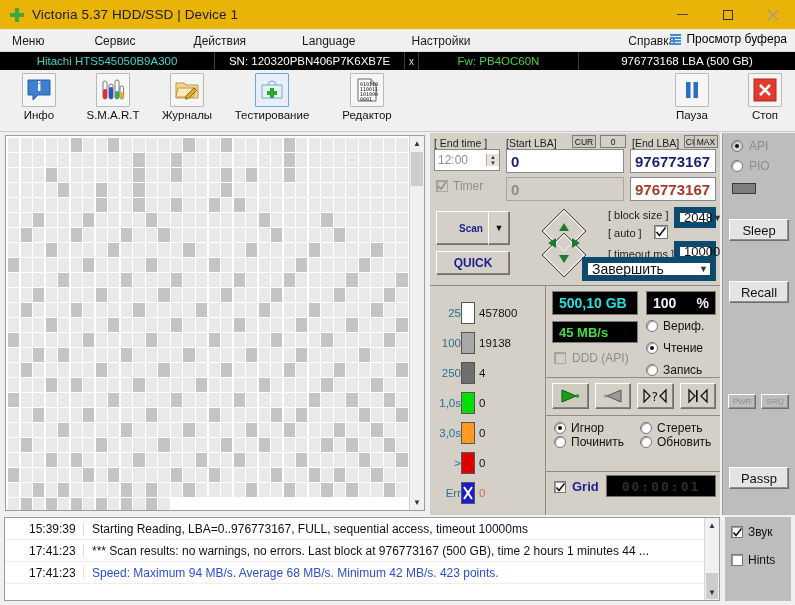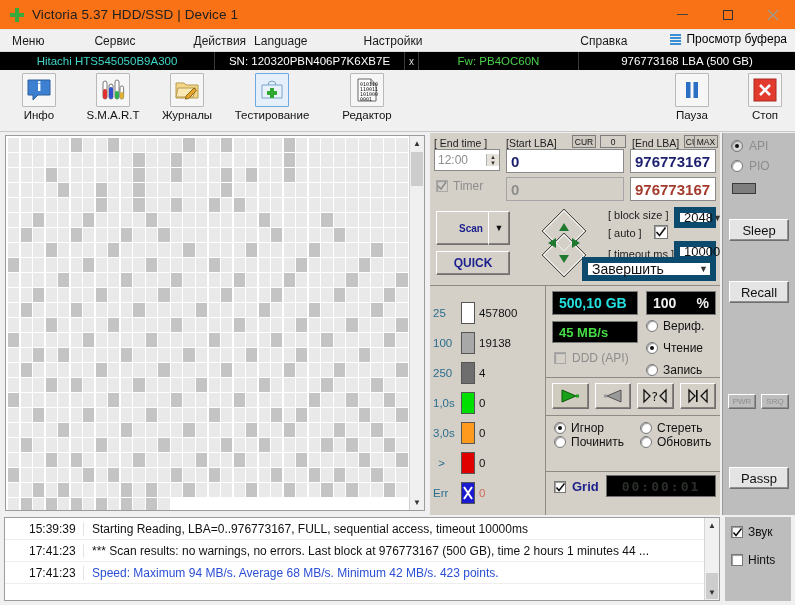--- a/index.html
+++ b/index.html
@@ -8,21 +8,21 @@
     width:795px; height:605px;
     font-family:"Liberation Sans", sans-serif;
     font-size:12px;
     background:#f0f0f0;
     overflow:hidden;
     -webkit-font-smoothing:none;
   }
   .app { position:relative; width:795px; height:605px; background:#f0f0f0; }
 
   
-  .titlebar{ height:30px; background:#f97316; display:flex; align-items:center; border-bottom:1px solid #e8e8e8;}
+  .titlebar{ height:30px; background:#eab308; display:flex; align-items:center; border-bottom:1px solid #e8e8e8;}
   .tb-icon{ width:16px;height:16px;margin:0 7px 0 9px;position:relative;}
   .tb-title{ font-size:13.5px; color:#202020; letter-spacing:.1px;}
   .tb-spacer{flex:1;}
   .tb-btn{ width:45px;height:30px;display:flex;align-items:center;justify-content:center;color:#444;font-size:13px;}
   .tb-min{ width:11px;height:1px;background:#444;display:block;}
   .tb-max{ width:10px;height:10px;border:1.3px solid #333;display:block;}
 
   
   .menubar{ height:22px;background:#f0f0f0;display:flex;align-items:center;position:relative;border-bottom:1px solid #d8d8d8;}
   .menu-item{ font-size:12px;color:#1a1a1a;padding:0 4px; white-space:nowrap;}
@@ -84,21 +84,21 @@
   .combo{border:6px solid #0c4a6e;background:#fff;height:21px;display:flex;align-items:center;padding:0 2px 0 4px;font-size:13px;color:#111;}
   .combo .cv{flex:1;}
   .combo .ca{font-size:9px;color:#333;}
 
   .sep{position:absolute;background:#8f8b84;height:1px;}
   .vsep{position:absolute;background:#8f8b84;width:1px;}
 
   
   .leg{position:absolute;left:3px;top:165px;width:105px;}
   .legrow{display:flex;align-items:center;height:30px;}
-  .legnum{width:28px;text-align:right;font-size:11.5px;color:#2b6e8e;padding-right:16px;}
+  .legnum{width:28px;text-align:right;font-size:11.5px;color:#2b6e8e;padding-right:0;}
   .legsw{width:14px;height:22px;border:1px solid #555;}
   .legcnt{font-size:11.5px;color:#111;padding-left:4px;}
 
   
   .led{background:#000;border:1px solid #7a7a7a;display:flex;align-items:center;padding:0 6px;font-weight:bold;}
   .led.cy{color:#25e0e0;}
   .led.gr{color:#44dd44;}
   .led.wh{color:#f2f2f2;}
 
   .radio{display:flex;align-items:center;gap:5px;font-size:12px;color:#111;}
@@ -155,21 +155,21 @@
       <svg width="12" height="12" viewBox="0 0 12 12">
           <path d="M1 1 L11 11 M11 1 L1 11" stroke="#9a9a9a" stroke-width="1.2"></path>
         </svg>
     </div>
   </div>
 
   <div class="menubar">
     <div class="menu-item" style="margin-left:8px">Меню</div>
     <div class="menu-item" style="margin-left:42px">Сервис</div>
     <div class="menu-item" style="margin-left:50px">Действия</div>
-    <div class="menu-item" style="">Language</div>
+    <div class="menu-item" style="margin-left:48px">Language</div>
     <div class="menu-item" style="margin-left:48px">Настройки</div>
     <div class="menu-item" style="margin-left:150px">Справка</div>
     <div class="buffer-btn">
       <span class="buf-ico">
         <i style="top:1px;width:11px"></i>
           <i style="top:4px;width:11px"></i>
           <i style="top:7px;width:11px"></i>
           <i style="top:10px;width:11px"></i>
       </span>
       <span>Просмотр буфера</span>

